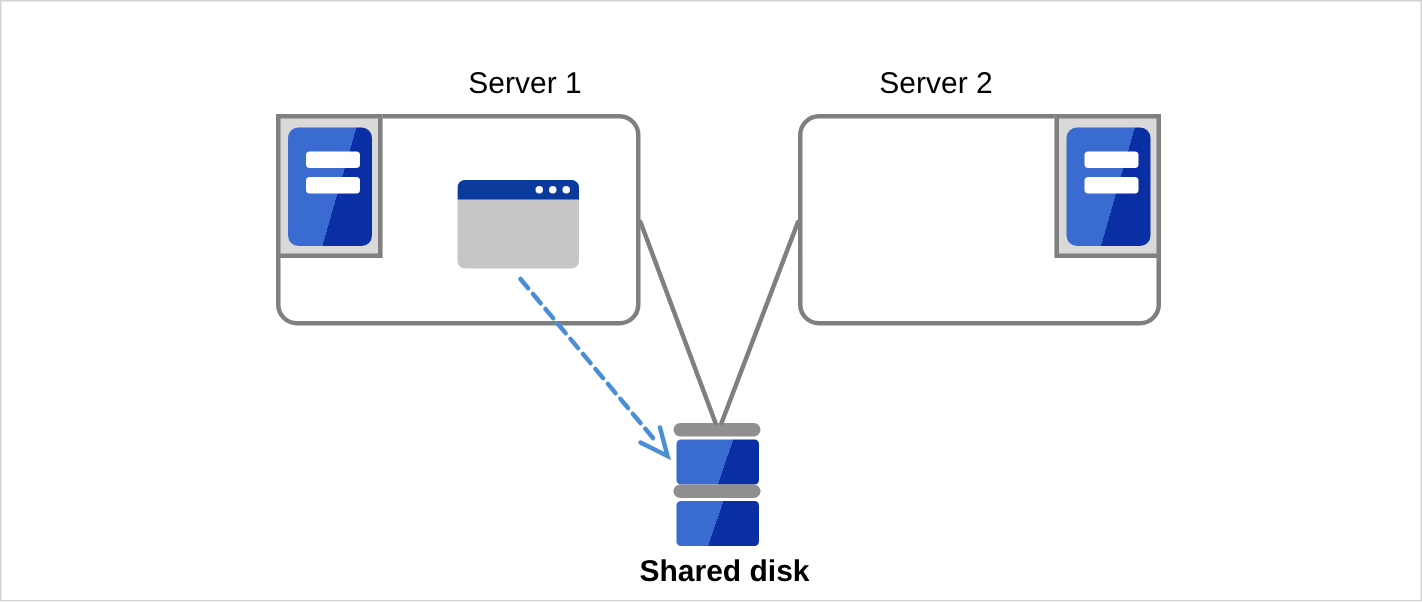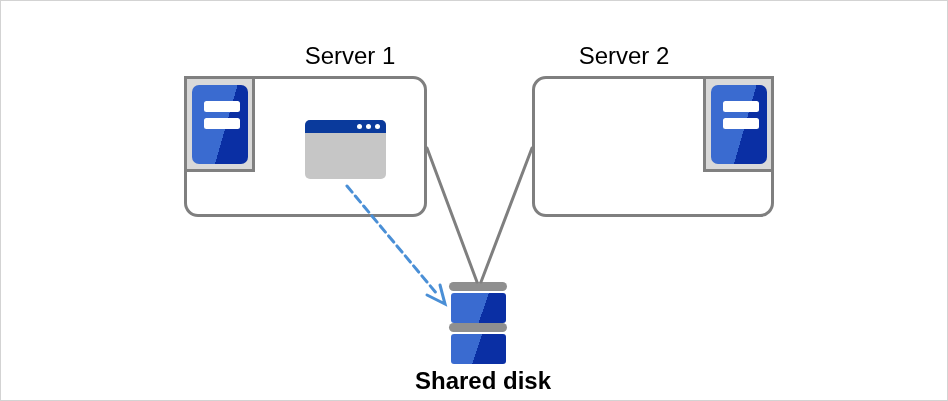--- a/index.html
+++ b/index.html
@@ -10,21 +10,21 @@
     background:#ffffff;
     border:1px solid #d3d3d3;
     font-family:"Liberation Sans", sans-serif;
     color:var(--text,#000);
     overflow:hidden;
   }
   .label{
     position:absolute;
     width:160px;
     text-align:center;
-    font-size:24px;
+    font-size:20px;
     line-height:22px;
     color:var(--text,#000);
     white-space:nowrap;
   }
   .server-box{
     position:absolute;
     box-sizing:border-box;
     width:243px;height:141px;
     background:#ffffff;
     border:3px solid var(--border-gray,#7f7f7f);

